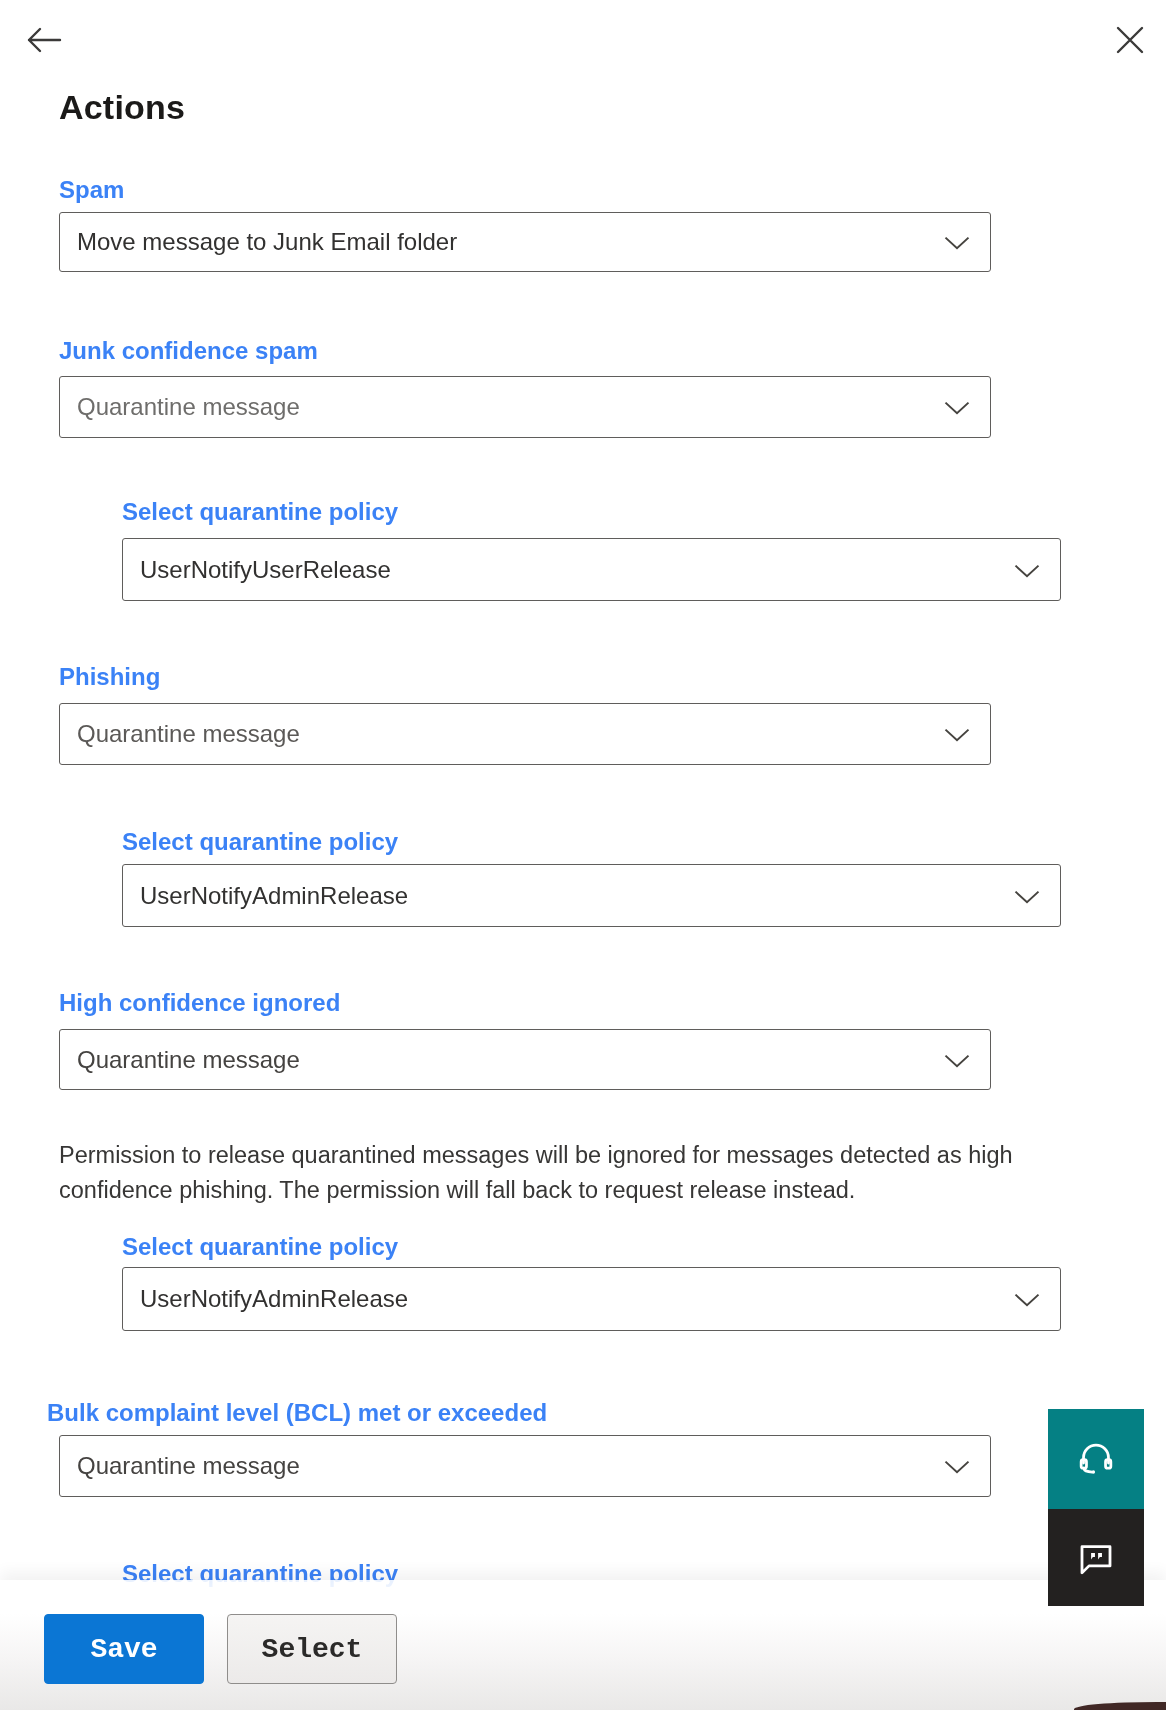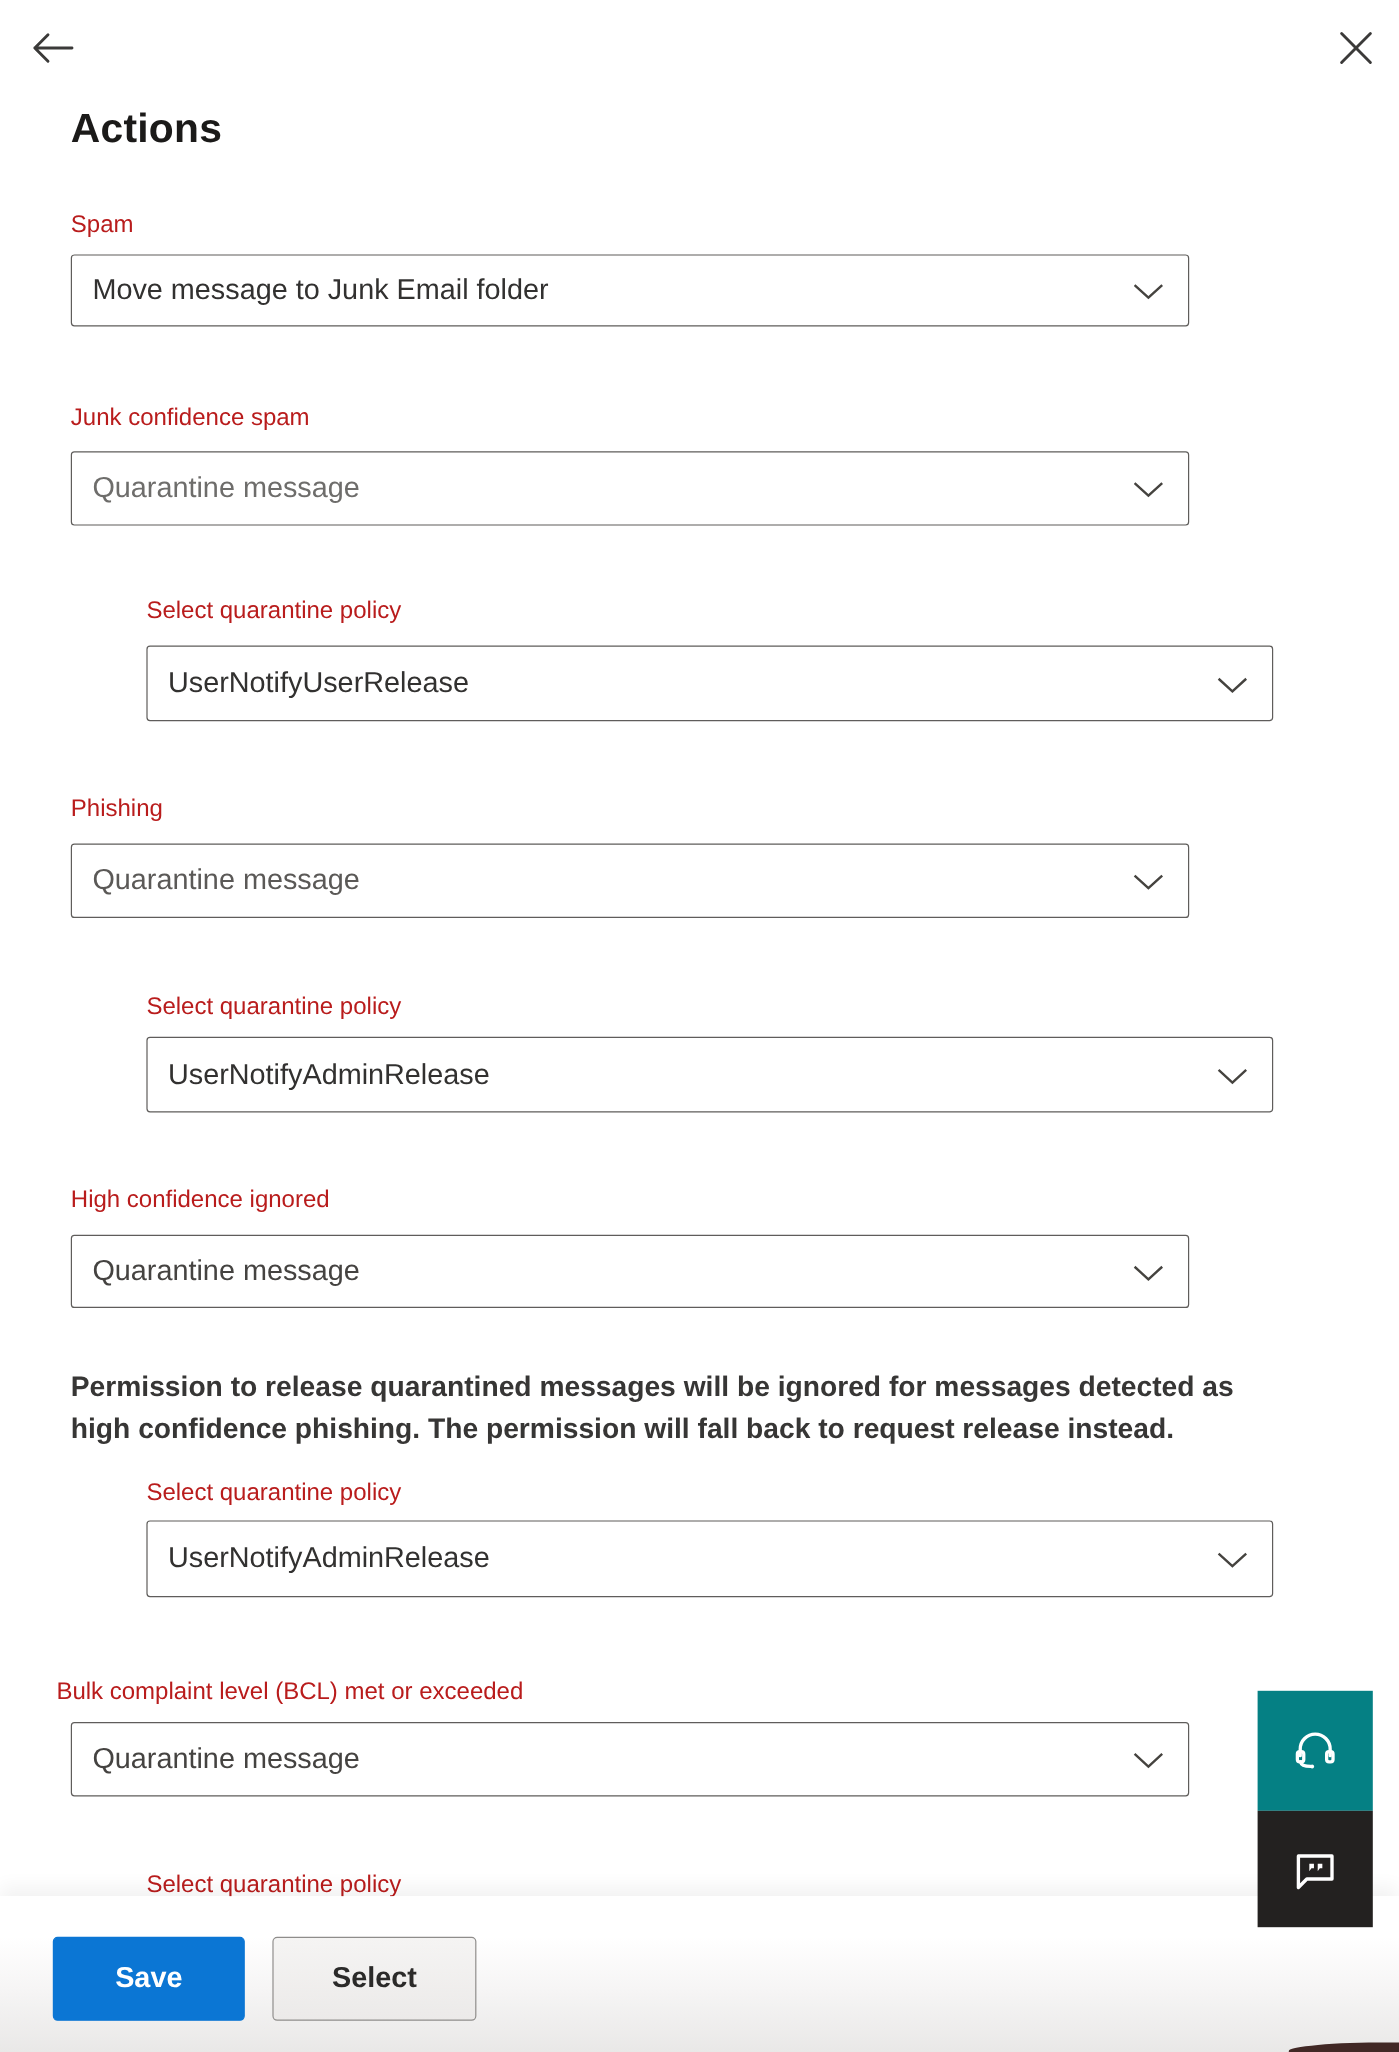--- a/index.html
+++ b/index.html
@@ -21,21 +21,21 @@
   #close-btn { left: 1108px; top: 18px; width: 44px; height: 44px; }
 
   .page-title {
     position: absolute; left: 59px; top: 88px;
     font-size: 34px; font-weight: 700; color: #1b1a19;
     letter-spacing: 0.2px;
   }
 
   .field-label {
     position: absolute;
-    font-size: 20px; font-weight: 400; color: #b91c1c;
+    font-size: 24px; font-weight: 700; color: #3b82f6;
     white-space: nowrap;
   }
   .dropdown {
     position: absolute;
     border: 1.5px solid #5f5d5b;
     border-radius: 3px;
     background: #ffffff;
     display: flex; align-items: center;
     padding: 0 58px 0 17px;
     cursor: pointer;
@@ -67,21 +67,21 @@
   #dd-phish { left: 59px;  top: 703px; width: 932px; height: 62px; }
 
   #lbl-sqp2 { left: 122px; top: 828px; }
   #dd-sqp2  { left: 122px; top: 864px; width: 939px; height: 63px; }
 
   #lbl-hcp  { left: 59px;  top: 989px; }
   #dd-hcp   { left: 59px;  top: 1029px; width: 932px; height: 61px; }
 
   .note {
     position: absolute; left: 59px; top: 1138px; width: 1008px;
-    font-size: 23.5px; font-weight: 700; color: #373635;
+    font-size: 23.5px; font-weight: 400; color: #373635;
     line-height: 35px;
   }
 
   #lbl-sqp3 { left: 122px; top: 1233px; }
   #dd-sqp3  { left: 122px; top: 1267px; width: 939px; height: 64px; }
 
   #lbl-bcl  { left: 47px;  top: 1399px; }
   #dd-bcl   { left: 59px;  top: 1435px; width: 932px; height: 62px; }
 
   #lbl-sqp4 { left: 122px; top: 1560px; z-index: 1; }
@@ -98,22 +98,22 @@
 
   
   .footer-bar {
     position: absolute; left: 0; top: 1580px; width: 1166px; height: 130px;
     background: linear-gradient(180deg, rgba(255,255,255,0.88) 0%, #ffffff 26%, #f6f5f5 60%, #e9e8e7 100%);
     box-shadow: 0 -8px 14px rgba(0,0,0,0.05);
     z-index: 4;
   }
   .btn {
     position: absolute; top: 34px; height: 70px;
-    font-family: Liberation Sans, sans-serif;
-    font-size: 24px; font-weight: 600;
+    font-family: Liberation Mono, monospace;
+    font-size: 28px; font-weight: 600;
     border-radius: 4px; cursor: pointer;
     display: flex; align-items: center; justify-content: center;
   }
   #save-btn {
     left: 44px; width: 160px;
     background: #0b76d4; border: 1.5px solid #0b76d4; color: #ffffff;
   }
   #cancel-btn {
     left: 227px; width: 170px;
     background: linear-gradient(180deg, #f5f4f3 0%, #eceae9 100%);

